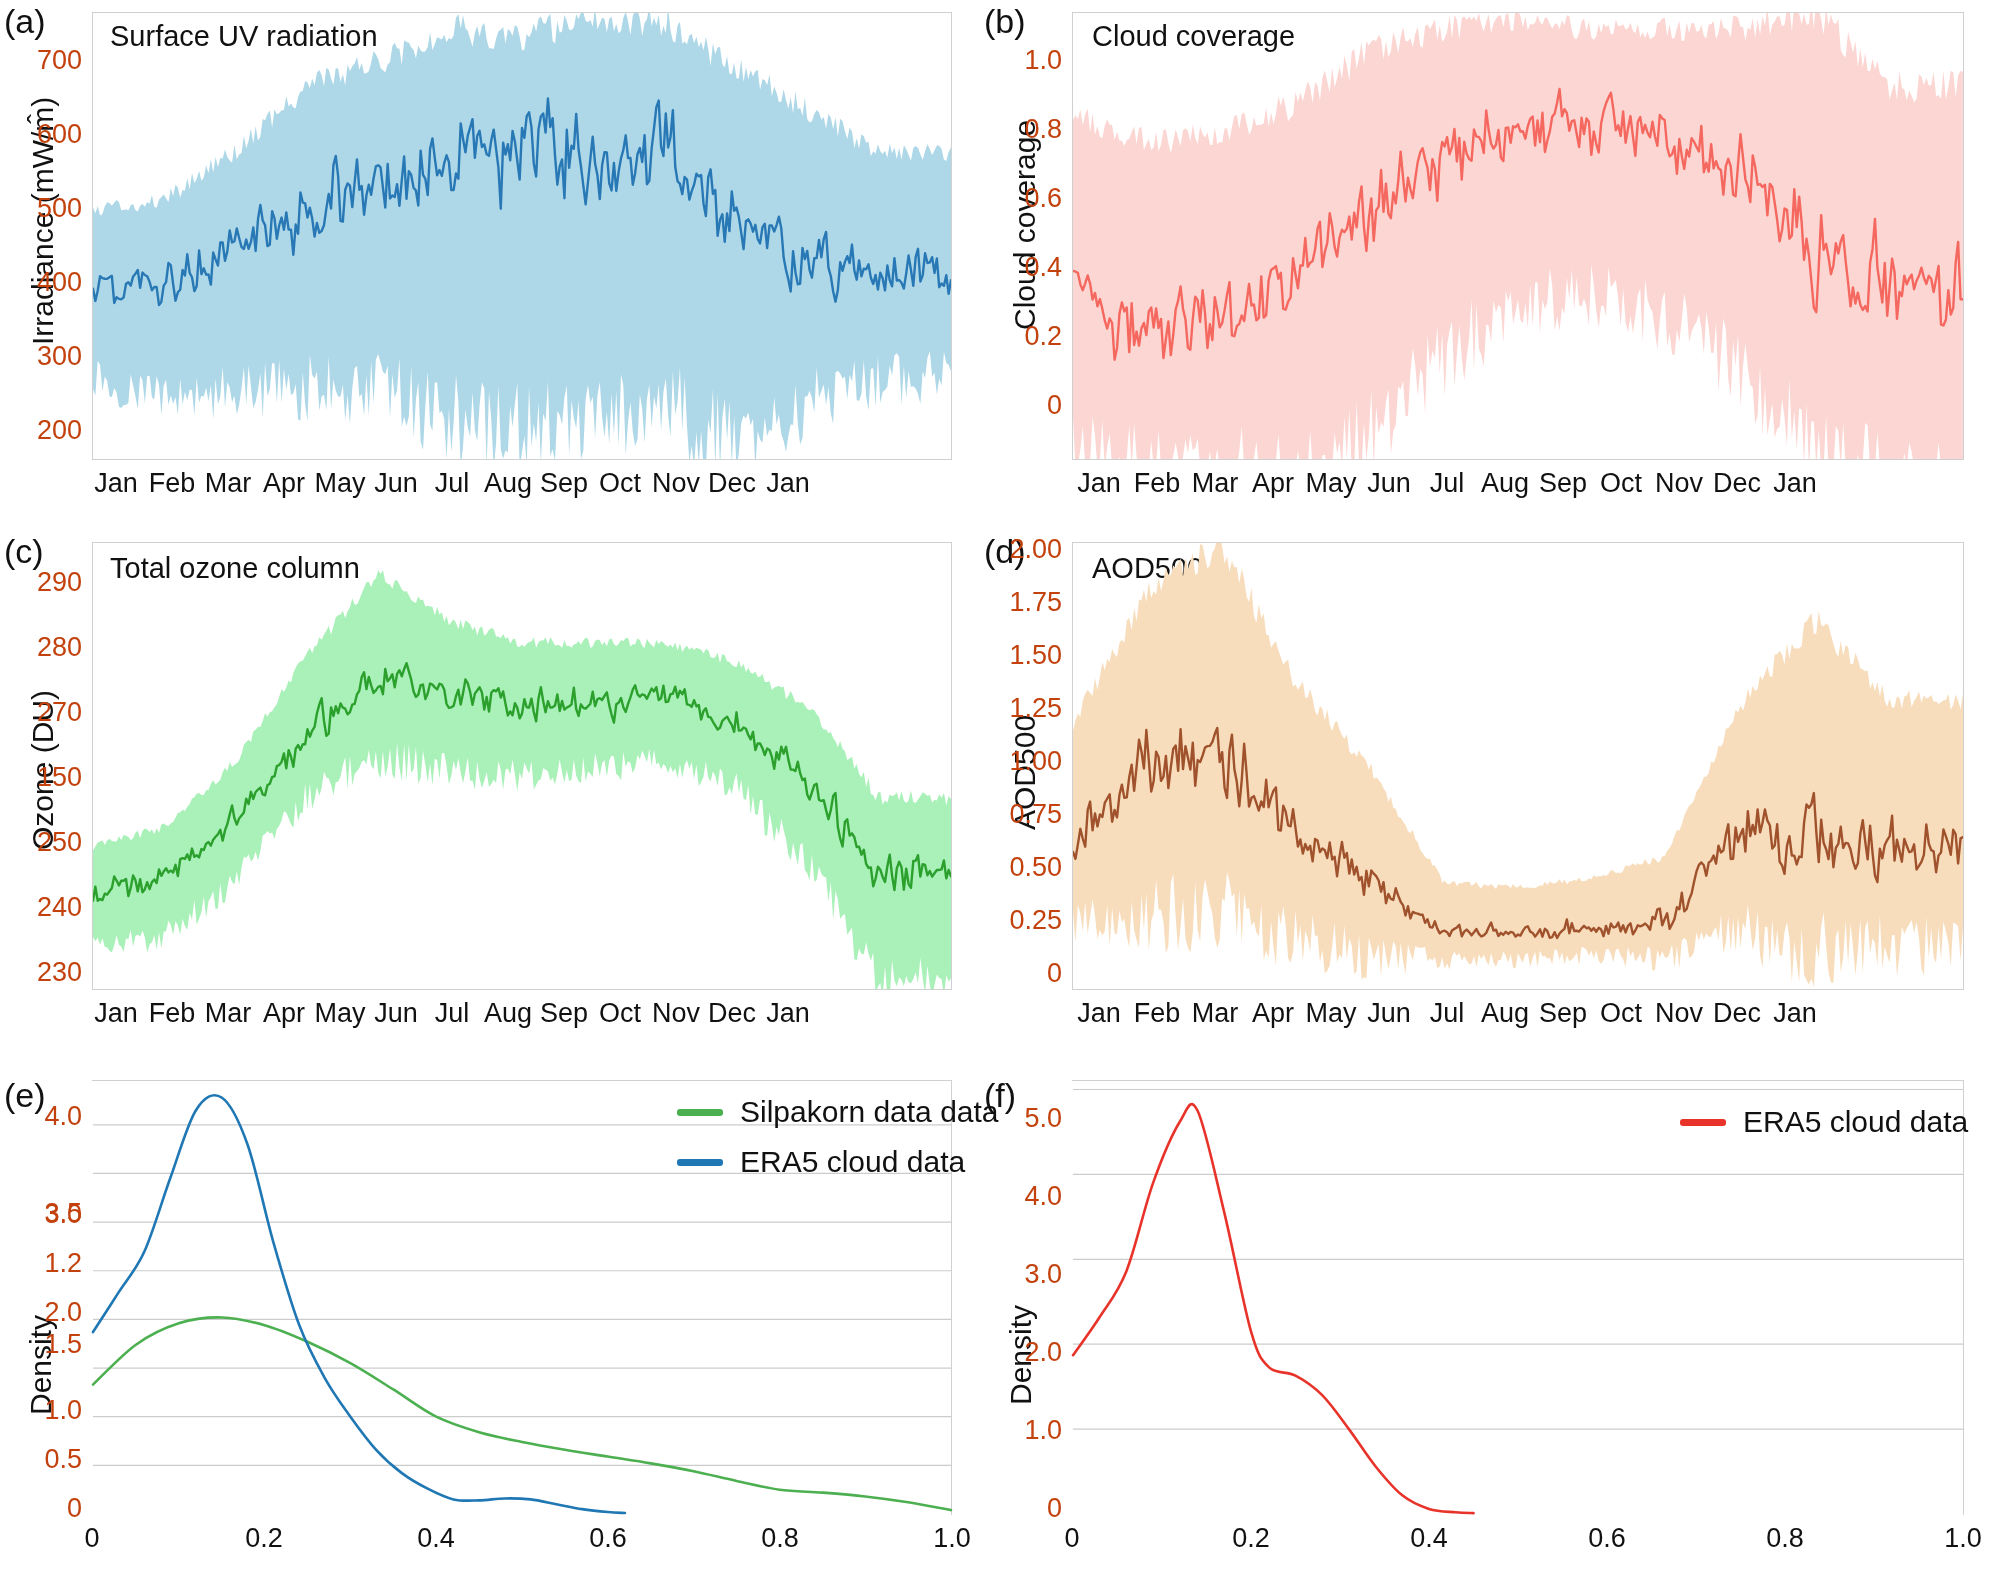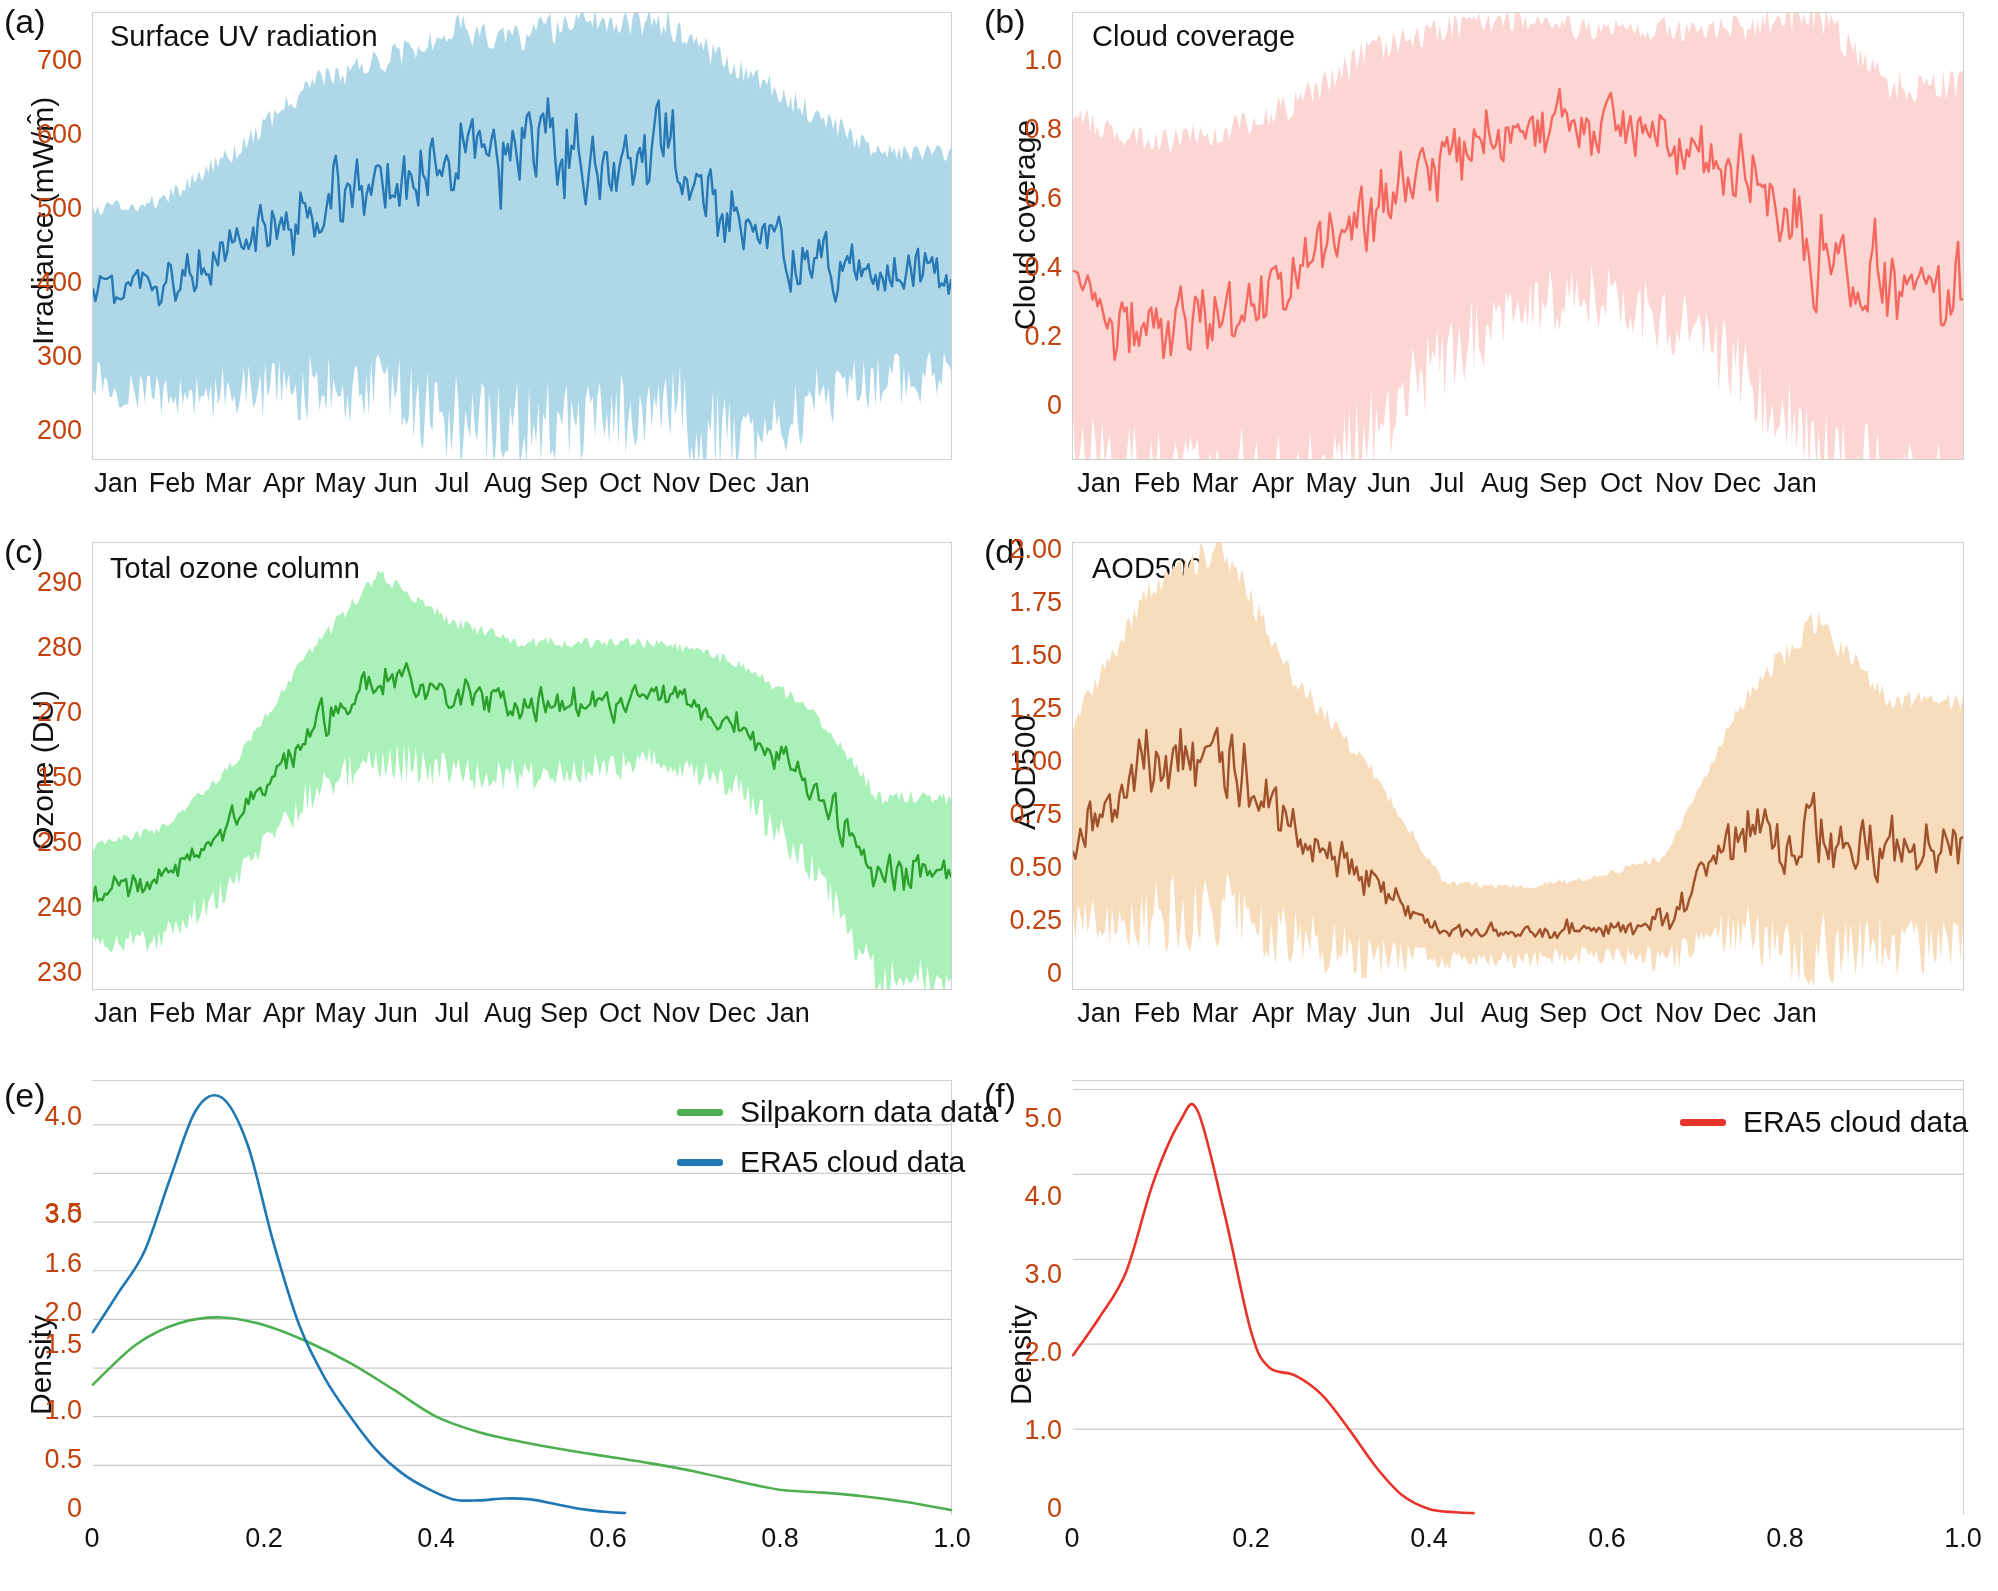--- a/index.html
+++ b/index.html
@@ -196,21 +196,21 @@
   <div class="panel" style="left:0;top:1050px;width:980px;height:541px;">
     <div class="panel-letter" style="left:4px;top:26px;">(e)</div>
     <div class="frame halfborder" style="left:92px;top:30px;width:860px;height:435px;"></div>
     <div class="ylabel" style="left:24px;top:365px;">Density</div>
 
     <div class="ytick" style="left:22px;top:443px;width:60px;">0</div>
     <div class="ytick" style="left:22px;top:394px;width:60px;">0.5</div>
     <div class="ytick" style="left:22px;top:345px;width:60px;">1.0</div>
     <div class="ytick" style="left:22px;top:279px;width:60px;">1.5</div>
     <div class="ytick" style="left:22px;top:247px;width:60px;">2.0</div>
-    <div class="ytick" style="left:22px;top:198px;width:60px;">1.6</div>
+    <div class="ytick" style="left:22px;top:198px;width:60px;">1.2</div>
     <div class="ytick" style="left:22px;top:149px;width:60px;">3.0</div>
     <div class="ytick" style="left:22px;top:100px;width:60px;margin-top:48px;">3.5</div>
     <div class="ytick" style="left:22px;top:51px;width:60px;">4.0</div>
 
     <div class="xtick" style="left:57px;top:473px;width:70px;">0</div>
     <div class="xtick" style="left:229px;top:473px;width:70px;">0.2</div>
     <div class="xtick" style="left:401px;top:473px;width:70px;">0.4</div>
     <div class="xtick" style="left:573px;top:473px;width:70px;">0.6</div>
     <div class="xtick" style="left:745px;top:473px;width:70px;">0.8</div>
     <div class="xtick" style="left:917px;top:473px;width:70px;">1.0</div>

